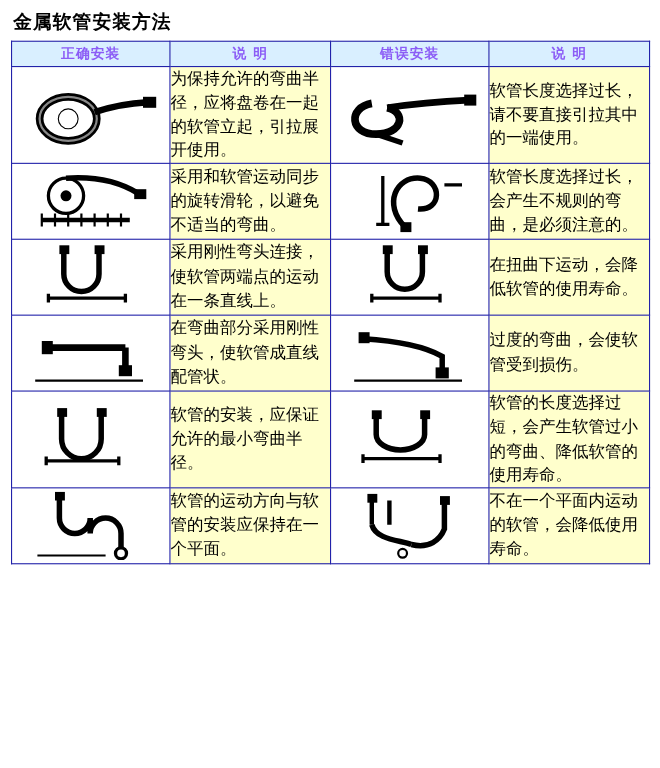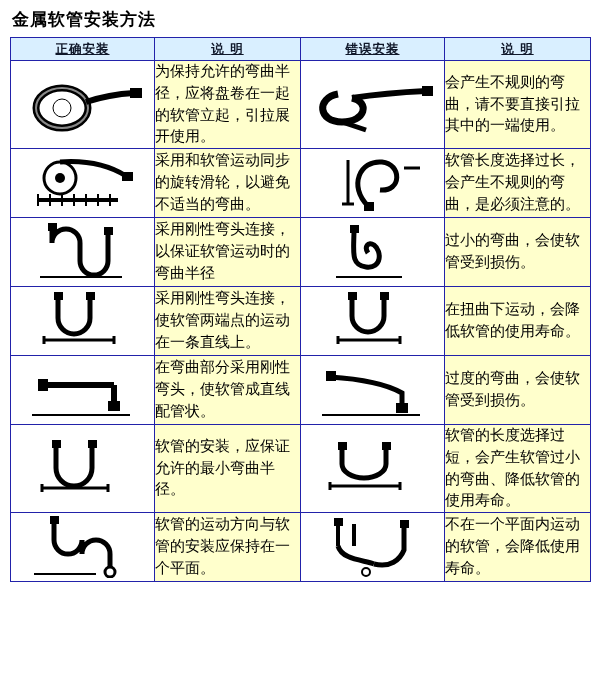--- a/index.html
+++ b/index.html
@@ -34,26 +34,25 @@
     table-layout: fixed;
     border: 1px solid #1a1a8c;
   }
   table.guide td, table.guide th {
     border: 1px solid #2222aa;
     padding: 0;
     vertical-align: middle;
   }
   thead th {
     background: #d9efff;
-    color: #0f172a;
+    color: #8b5cf6;
     font-size: 12.5px;
     font-weight: bold;
     height: 22px;
     letter-spacing: 1px;
-    text-decoration: underline;
   }
   .col-img { width: 144px; }
   .col-txt { width: 146px; }
   td.desc {
     background: #ffffcc;
     font-size: 15px;
     line-height: 1.45;
     padding: 5px 7px;
     color: #000;
     text-align: left;
@@ -102,21 +101,21 @@
         </td>
         <td class="desc">为保持允许的弯曲半径，应将盘卷在一起的软管立起，引拉展开使用。</td>
         <td class="pic">
           <svg width="130" height="62" viewBox="0 0 130 62">
             <path d="M30 20 C8 24 10 48 34 48 C58 48 62 28 44 24" fill="none" stroke="#000" stroke-width="7"></path>
             <path d="M44 24 C70 20 96 18 118 17" fill="none" stroke="#000" stroke-width="6"></path>
             <rect x="114" y="12" width="11" height="10" fill="#000"></rect>
             <path d="M34 48 L58 56" stroke="#000" stroke-width="5" fill="none"></path>
           </svg>
         </td>
-        <td class="desc">会产生不规则的弯曲，请不要直接引拉其中的一端使用。</td>
+        <td class="desc">软管长度选择过长，请不要直接引拉其中的一端使用。</td>
       </tr>
 
 
       <tr class="row-h">
         <td class="pic">
           <svg width="130" height="62" viewBox="0 0 130 62">
             <circle cx="42" cy="26" r="16" fill="none" stroke="#000" stroke-width="3"></circle>
             <circle cx="42" cy="26" r="5" fill="#000"></circle>
             <path d="M42 10 C70 8 92 14 108 24" fill="none" stroke="#000" stroke-width="5"></path>
             <rect x="104" y="20" width="11" height="9" fill="#000"></rect>
@@ -131,39 +130,20 @@
             <path d="M40 8 L40 52" stroke="#000" stroke-width="3"></path>
             <path d="M34 52 L46 52" stroke="#000" stroke-width="3"></path>
             <rect x="56" y="50" width="10" height="9" fill="#000"></rect>
             <path d="M96 16 L112 16" stroke="#000" stroke-width="3"></path>
           </svg>
         </td>
         <td class="desc">软管长度选择过长，会产生不规则的弯曲，是必须注意的。</td>
       </tr>
 
 
-      <tr class="row-h">
-        <td class="pic">
-          <svg width="130" height="62" viewBox="0 0 130 62">
-            <path d="M34 6 L34 22 A14 14 0 0 1 62 22 L62 40 A14 14 0 0 0 90 40 L90 14" fill="none" stroke="#000" stroke-width="5"></path>
-            <rect x="30" y="2" width="9" height="8" fill="#000"></rect>
-            <rect x="86" y="6" width="9" height="8" fill="#000"></rect>
-            <line x1="22" y1="56" x2="104" y2="56" stroke="#000" stroke-width="2"></line>
-          </svg>
-        </td>
-        <td class="desc">采用刚性弯头连接，以保证软管运动时的弯曲半径</td>
-        <td class="pic">
-          <svg width="130" height="62" viewBox="0 0 130 62">
-            <path d="M46 8 C46 30 42 44 58 46 C74 48 74 30 66 24 C60 20 56 26 60 32" fill="none" stroke="#000" stroke-width="5"></path>
-            <rect x="42" y="4" width="9" height="8" fill="#000"></rect>
-            <line x1="28" y1="56" x2="94" y2="56" stroke="#000" stroke-width="2"></line>
-          </svg>
-        </td>
-        <td class="desc">过小的弯曲，会使软管受到损伤。</td>
-      </tr>
 
       <tr class="row-h">
         <td class="pic">
           <svg width="130" height="62" viewBox="0 0 130 62">
             <path d="M40 8 L40 28 A16 16 0 0 0 72 28 L72 8" fill="none" stroke="#000" stroke-width="5"></path>
             <rect x="36" y="2" width="9" height="8" fill="#000"></rect>
             <rect x="68" y="2" width="9" height="8" fill="#000"></rect>
             <path d="M26 50 L96 50" stroke="#000" stroke-width="3"></path>
             <path d="M26 46 L26 54 M96 46 L96 54" stroke="#000" stroke-width="3"></path>
           </svg>

